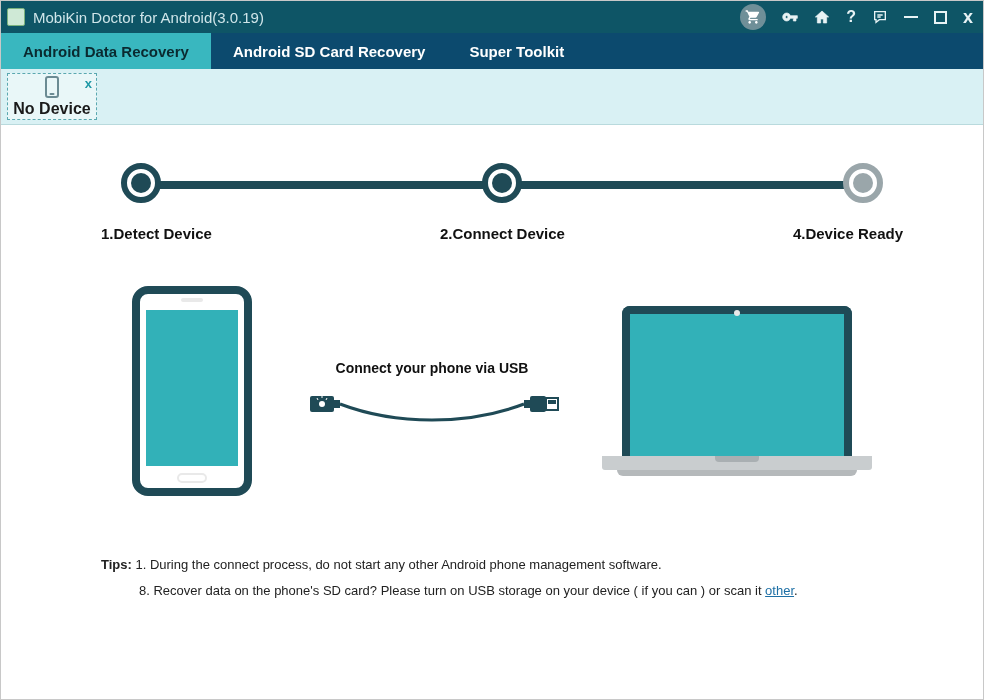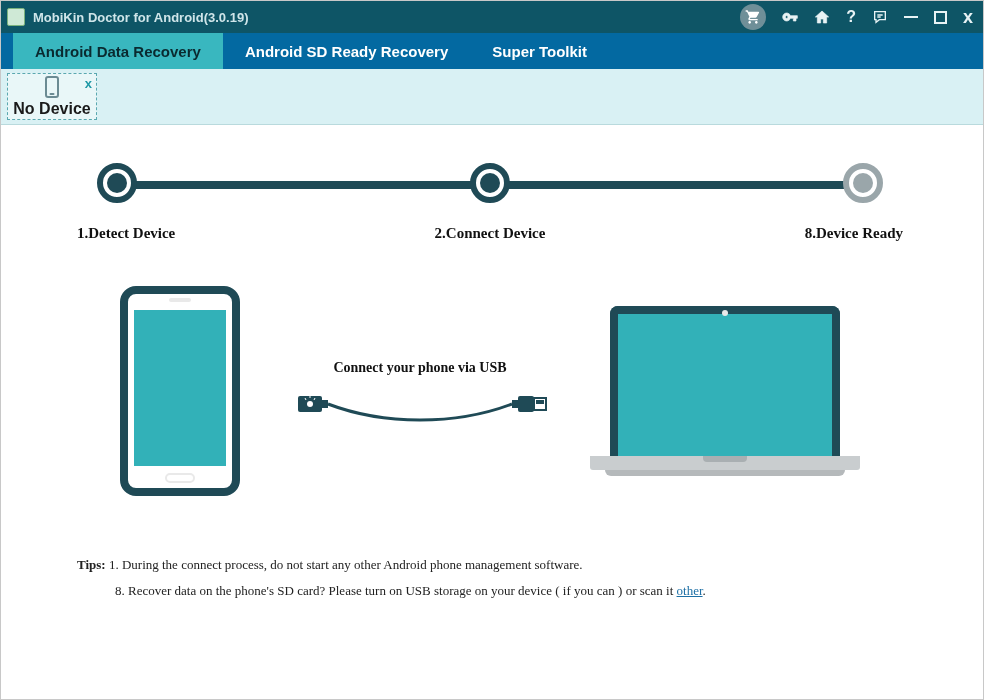--- a/index.html
+++ b/index.html
@@ -21,45 +21,45 @@
   }
   .app-icon {
     width: 18px; height: 18px;
     background: #cfe9d6;
     border: 1px solid #7bb27e;
     border-radius: 2px;
     margin-right: 8px;
     display: inline-block;
   }
   .app-title {
-    font-size: 13px;
-    font-weight: bold;
+    font-size: 15px;
+    font-weight: normal;
     flex: 0 0 auto;
   }
   .titlebar-spacer { flex: 1; }
   .titlebar-icons { display: flex; align-items: center; gap: 16px; }
   .cart-circle {
     width: 26px; height: 26px; border-radius: 50%;
     background: #6f8f98;
     display: flex; align-items: center; justify-content: center;
     cursor: pointer;
   }
   .cart-circle svg { width: 16px; height: 16px; fill: #fff; }
   .tb-icon { color: #e8f3f5; cursor: pointer; display: flex; align-items: center; justify-content: center; }
   .tb-icon svg { width: 16px; height: 16px; fill: currentColor; stroke: currentColor; }
   .win-min { width: 14px; height: 2px; background: #e8f3f5; }
   .win-max { width: 13px; height: 13px; border: 2px solid #e8f3f5; }
   .tb-text { font-size: 16px; font-weight: bold; }
 
   .tabbar {
     height: 36px;
-    background: #0369a1;
+    background: #0c4a6e;
     display: flex;
     align-items: stretch;
-    padding-left: 12px;
+    padding-left: 0;
   }
   .tab {
     padding: 0 22px;
     display: flex; align-items: center;
     color: #fff;
     font-size: 15px;
     font-weight: bold;
     cursor: pointer;
   }
   .tab.active {
@@ -102,22 +102,21 @@
   }
   .device-card .phone-ico::after {
     content: "";
     position: absolute;
     bottom: 1px; left: 50%; transform: translateX(-50%);
     width: 5px; height: 2px; background: #6b8b93; border-radius: 1px;
   }
   .device-card .label { font-size: 16px; font-weight: bold; color: #1a1a1a; }
 
   .main {
-    padding: 32px 60px 0 56px;
-    font-family: Liberation Serif, serif;
+    padding: 32px 60px 0 80px;
   }
   .steps {
     position: relative;
     height: 56px;
     margin: 0 40px;
   }
   .step-line {
     position: absolute;
     top: 24px; left: 20px; right: 20px;
     height: 8px;
@@ -278,21 +277,21 @@
       <div class="win-max"></div>
     </div>
     <div class="tb-icon tb-text">
       <span style="font-size:18px;">x</span>
     </div>
   </div>
 </div>
 
 <div class="tabbar">
   <div class="tab active">Android Data Recovery</div>
-  <div class="tab">Android SD Ready Recovery</div>
+  <div class="tab">Android SD Card Recovery</div>
   <div class="tab">Super Toolkit</div>
 </div>
 
 <div class="subbar">
   <div class="device-card">
     <span class="close-x">x</span>
     <span class="phone-ico"></span>
     <span class="label">No Device</span>
   </div>
 </div>
@@ -300,21 +299,21 @@
 <div class="main">
   <div class="steps">
     <div class="step-line"></div>
     <div class="step-circle inner" style="left:0"></div>
     <div class="step-circle inner" style="left:50%;transform:translateX(-50%)"></div>
     <div class="step-circle grey" style="right:0"></div>
   </div>
   <div class="step-labels">
     <span>1.Detect Device</span>
     <span>2.Connect Device</span>
-    <span>8.Device Ready</span>
+    <span>4.Device Ready</span>
   </div>
 
   <div class="illustration">
     <div class="phone">
       <div class="speaker"></div>
       <div class="screen"></div>
       <div class="homebtn"></div>
     </div>
     <div class="usb-area">
       <div class="usb-caption">Connect your phone via USB</div>

